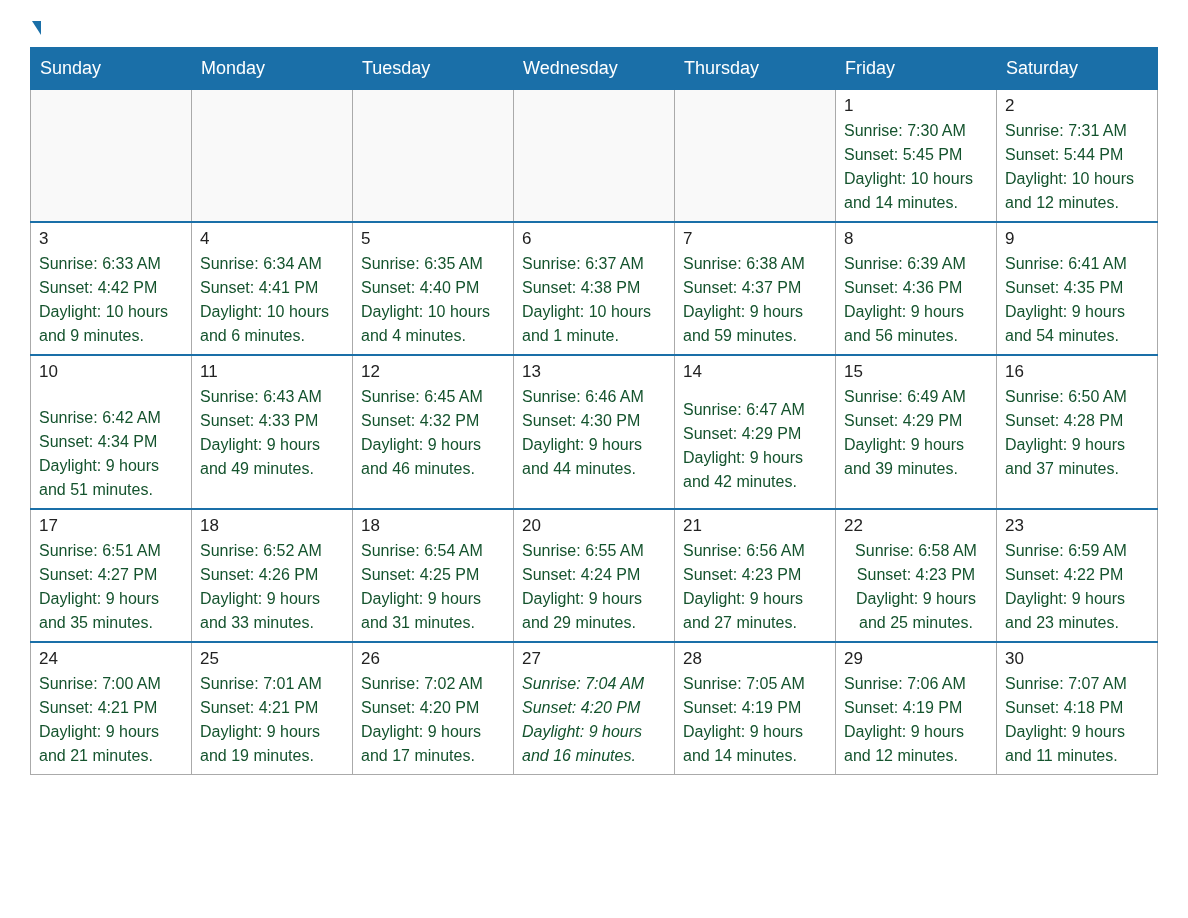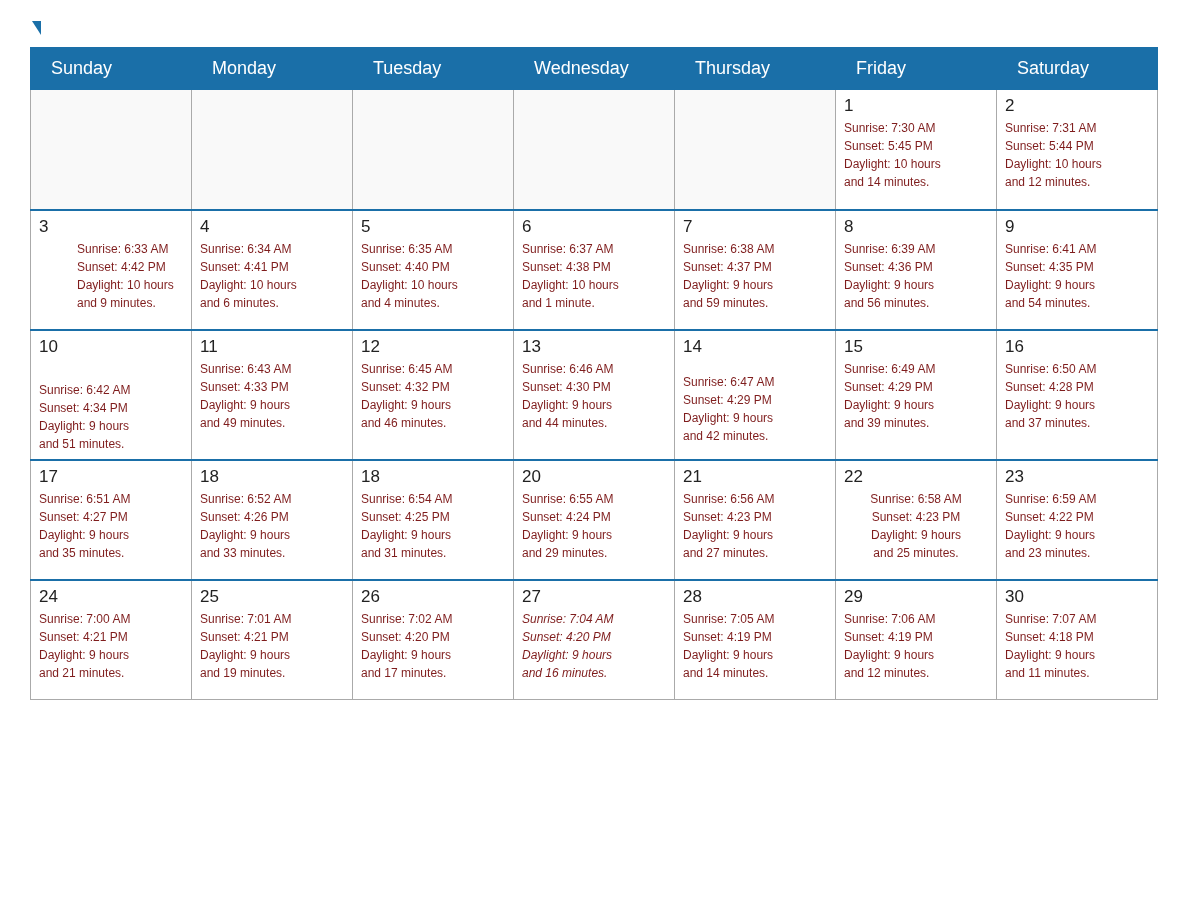--- a/index.html
+++ b/index.html
@@ -64,44 +64,44 @@
     .calendar {
       width: 100%;
       border-collapse: collapse;
       margin-top: 10px;
     }
     .calendar th {
       background-color: #1a6fa8;
       color: #fff;
       font-size: 18px;
       font-weight: normal;
-      padding: 10px 20px;
+      padding: 10px 9px;
       text-align: left;
       border: 1px solid #1a6fa8;
     }
     .calendar td {
       border: 1px solid #aaa;
       vertical-align: top;
       padding: 6px 8px;
       width: 14.28%;
       min-height: 110px;
       height: 120px;
       font-size: 13px;
       color: #333;
     }
     .day-number {
       font-size: 17px;
       color: #222;
       font-weight: normal;
       margin-bottom: 3px;
     }
     .day-info {
-      font-size: 12px;
+      font-size: 16px;
       line-height: 1.5;
-      color: #7f1d1d;
+      color: #14532d;
     }
     .empty-cell {
       background: #f9f9f9;
     }
     .row-separator td {
       border-top: 2px solid #1a6fa8;
     }
   </style>
 </head>
 <body>
@@ -150,21 +150,21 @@
           <div class="day-number">2</div>
           <div class="day-info" style="white-space: pre-line;">Sunrise: 7:31 AM
 Sunset: 5:44 PM
 Daylight: 10 hours
 and 12 minutes.</div>
         </td>
       </tr>
       <tr class="row-separator">
         <td>
           <div class="day-number">3</div>
-          <div class="day-info" style="white-space: pre-line; margin-left: 38px;">Sunrise: 6:33 AM
+          <div class="day-info" style="white-space: pre-line;">Sunrise: 6:33 AM
 Sunset: 4:42 PM
 Daylight: 10 hours
 and 9 minutes.</div>
         </td>
         <td>
           <div class="day-number">4</div>
           <div class="day-info" style="white-space: pre-line;">Sunrise: 6:34 AM
 Sunset: 4:41 PM
 Daylight: 10 hours
 and 6 minutes.</div>

